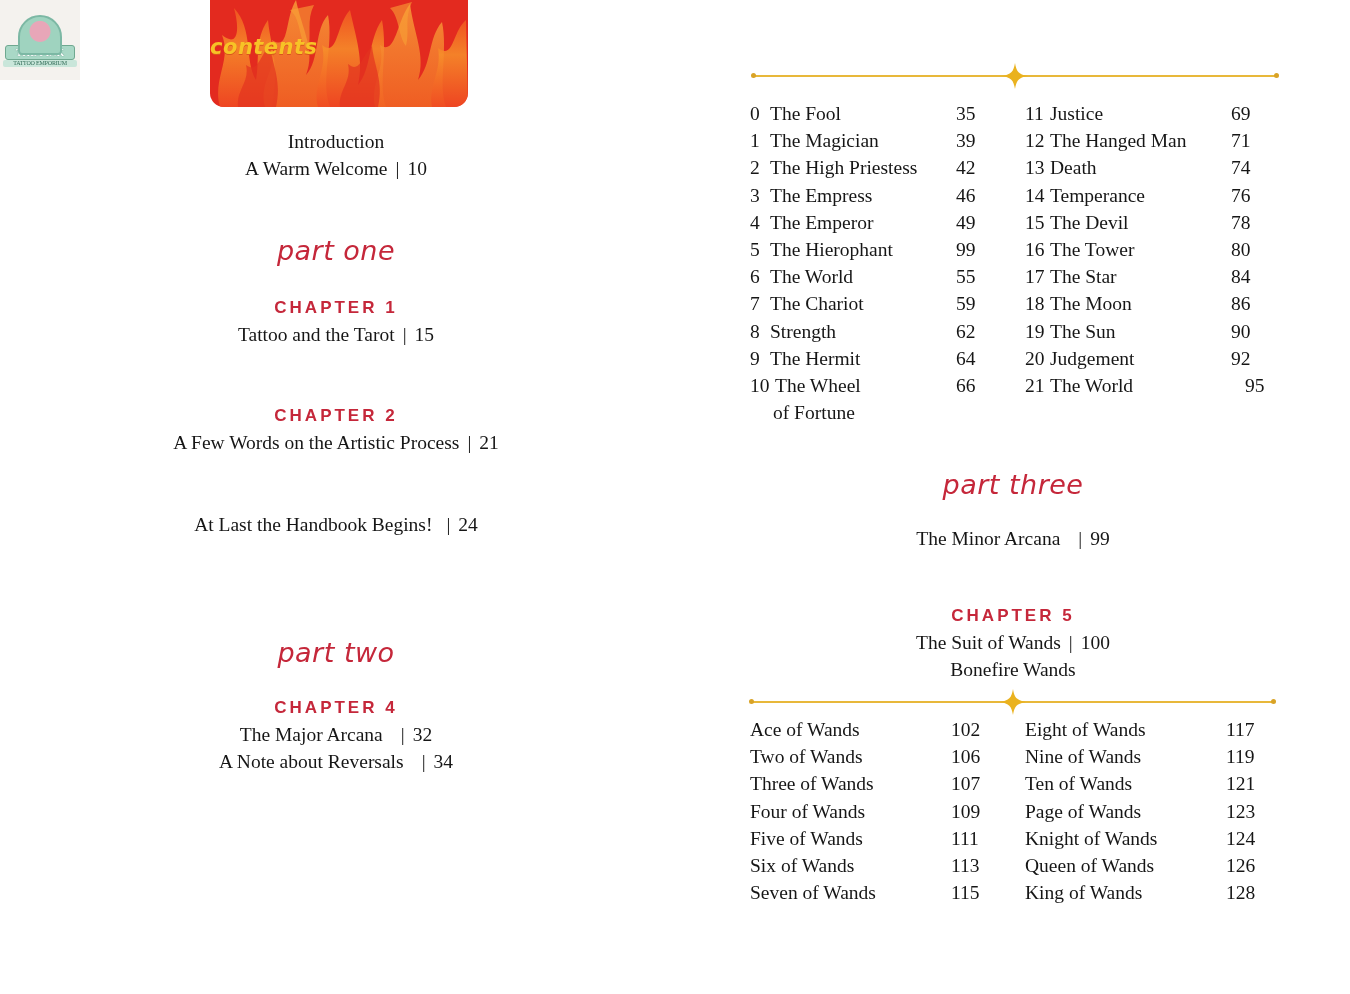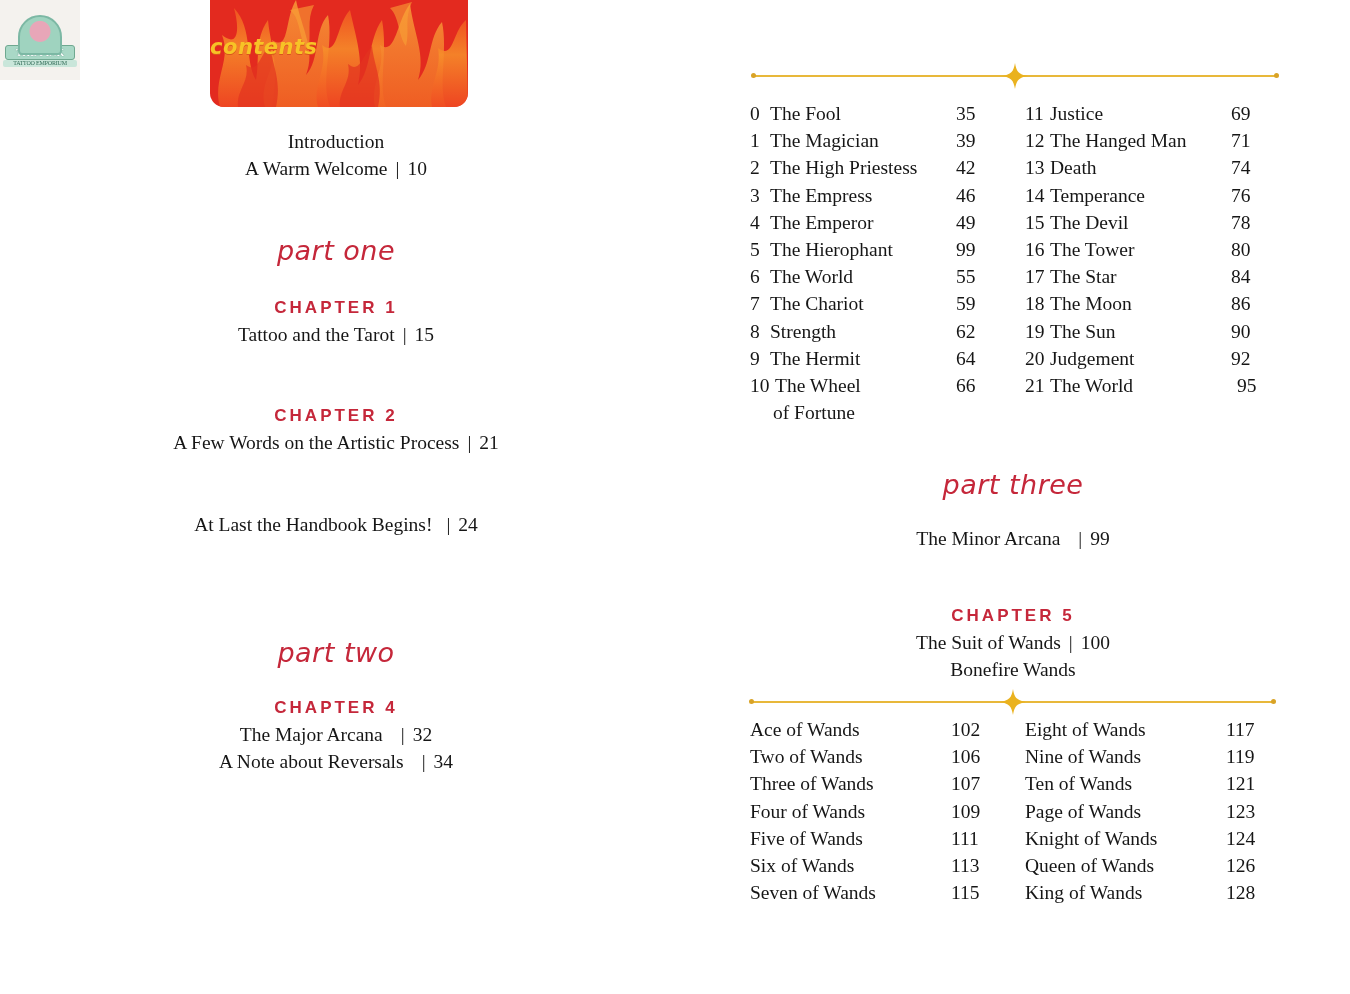--- a/index.html
+++ b/index.html
@@ -251,21 +251,21 @@
   <div class="list-row"><span class="num" style="width:25px;">11</span><span>Justice</span><span class="page" style="left:206px;">69</span></div>
   <div class="list-row"><span class="num" style="width:25px;">12</span><span>The Hanged Man</span><span class="page" style="left:206px;">71</span></div>
   <div class="list-row"><span class="num" style="width:25px;">13</span><span>Death</span><span class="page" style="left:206px;">74</span></div>
   <div class="list-row"><span class="num" style="width:25px;">14</span><span>Temperance</span><span class="page" style="left:206px;">76</span></div>
   <div class="list-row"><span class="num" style="width:25px;">15</span><span>The Devil</span><span class="page" style="left:206px;">78</span></div>
   <div class="list-row"><span class="num" style="width:25px;">16</span><span>The Tower</span><span class="page" style="left:206px;">80</span></div>
   <div class="list-row"><span class="num" style="width:25px;">17</span><span>The Star</span><span class="page" style="left:206px;">84</span></div>
   <div class="list-row"><span class="num" style="width:25px;">18</span><span>The Moon</span><span class="page" style="left:206px;">86</span></div>
   <div class="list-row"><span class="num" style="width:25px;">19</span><span>The Sun</span><span class="page" style="left:206px;">90</span></div>
   <div class="list-row"><span class="num" style="width:25px;">20</span><span>Judgement</span><span class="page" style="left:206px;">92</span></div>
-  <div class="list-row"><span class="num" style="width:25px;">21</span><span>The World</span><span class="page" style="left:212px;">95</span></div>
+  <div class="list-row"><span class="num" style="width:25px;">21</span><span>The World</span><span class="page" style="left:220px;">95</span></div>
 </div>
 
 <div class="center-block" style="left:763px; top:468px;">
   <div class="part-heading">part three</div>
 </div>
 <div class="center-block" style="left:763px; top:525px;">
   <div class="toc-line"><span>The Minor Arcana</span><span class="sep" style="padding-left:18px;">|</span><span>99</span></div>
 </div>
 
 <div class="center-block" style="left:763px; top:602px;">

